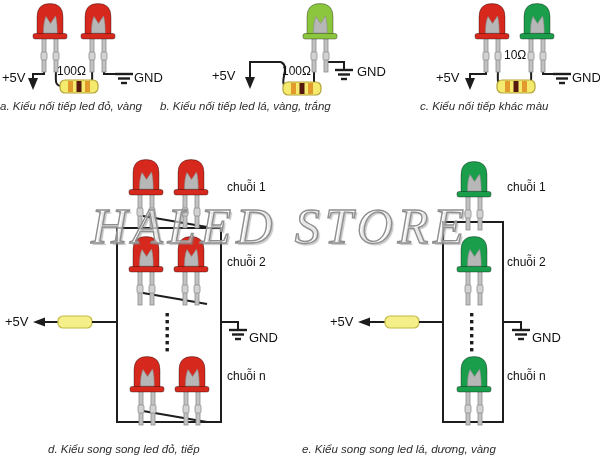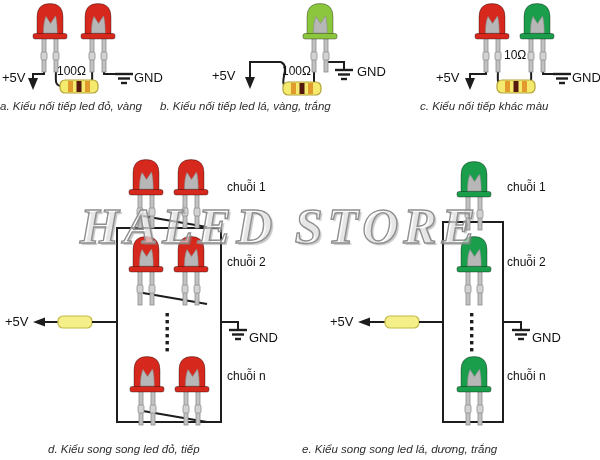--- a/index.html
+++ b/index.html
@@ -6,21 +6,21 @@
   .stage{position:relative;width:600px;height:460px;background:#fff;overflow:hidden;
          font-family:"Liberation Sans","DejaVu Sans",sans-serif;}
   .stage svg{position:absolute;left:0;top:0;}
   .lbl{position:absolute;font-size:13px;color:#111;white-space:nowrap;}
   .lbl.small{font-size:12px;}
   .caption{position:absolute;font-style:italic;font-size:11.5px;color:#2d2d2d;
            text-align:left;white-space:nowrap;}
   .string-lbl{position:absolute;font-size:12px;color:#111;white-space:nowrap;}
   .watermark{position:absolute;left:80px;top:197px;width:400px;text-align:center;
              font-family:"Liberation Serif","DejaVu Serif",serif;
-             font-style:italic;font-weight:bold;font-size:50px;letter-spacing:5px;
+             font-style:italic;font-weight:normal;font-size:50px;letter-spacing:5px;
              color:rgba(255,255,255,0.55);
              -webkit-text-stroke:1.4px #8f8f8f;
              text-shadow:2px 2px 1px rgba(130,130,130,0.45);
              white-space:nowrap;pointer-events:none;}
   
   .leg{fill:#c2c2c2;stroke:#8d8d8d;stroke-width:.8;}
   .leg-bump{fill:#d2d2d2;stroke:#8d8d8d;stroke-width:.8;}
   .ledbody{fill:currentColor;stroke:rgba(0,0,0,.35);stroke-width:1;}
   .reflector{fill:#b7b7b7;stroke:#8a8a8a;stroke-width:.6;}
   .rbody{fill:#f3ea6e;stroke:#b3a238;stroke-width:1.2;}
@@ -176,17 +176,17 @@
 <span class="string-lbl" style="left:507px;top:180px">chuỗi 1</span>
 <span class="string-lbl" style="left:507px;top:255px">chuỗi 2</span>
 <span class="string-lbl" style="left:507px;top:369px">chuỗi n</span>
 <span class="lbl" style="left:330px;top:314px">+5V</span>
 <span class="lbl" style="left:532px;top:330px">GND</span>
 
 <div class="caption" style="left:0px;top:100px;width:145px">a. Kiểu nối tiếp led đỏ, vàng</div>
 <div class="caption" style="left:160px;top:100px;width:215px">b. Kiểu nối tiếp led lá, vàng, trắng</div>
 <div class="caption" style="left:420px;top:100px;width:192px">c. Kiểu nối tiếp khác màu</div>
 <div class="caption" style="left:48px;top:443px;width:200px">d. Kiểu song song led đỏ, tiếp</div>
-<div class="caption" style="left:302px;top:443px;width:236px">e. Kiểu song song led lá, dương, trắng</div>
+<div class="caption" style="left:302px;top:443px;width:236px">e. Kiểu song song led lá, dương, vàng</div>
 
 <div class="watermark">HALED STORE</div>
 
 </div>
 
 </body></html>

